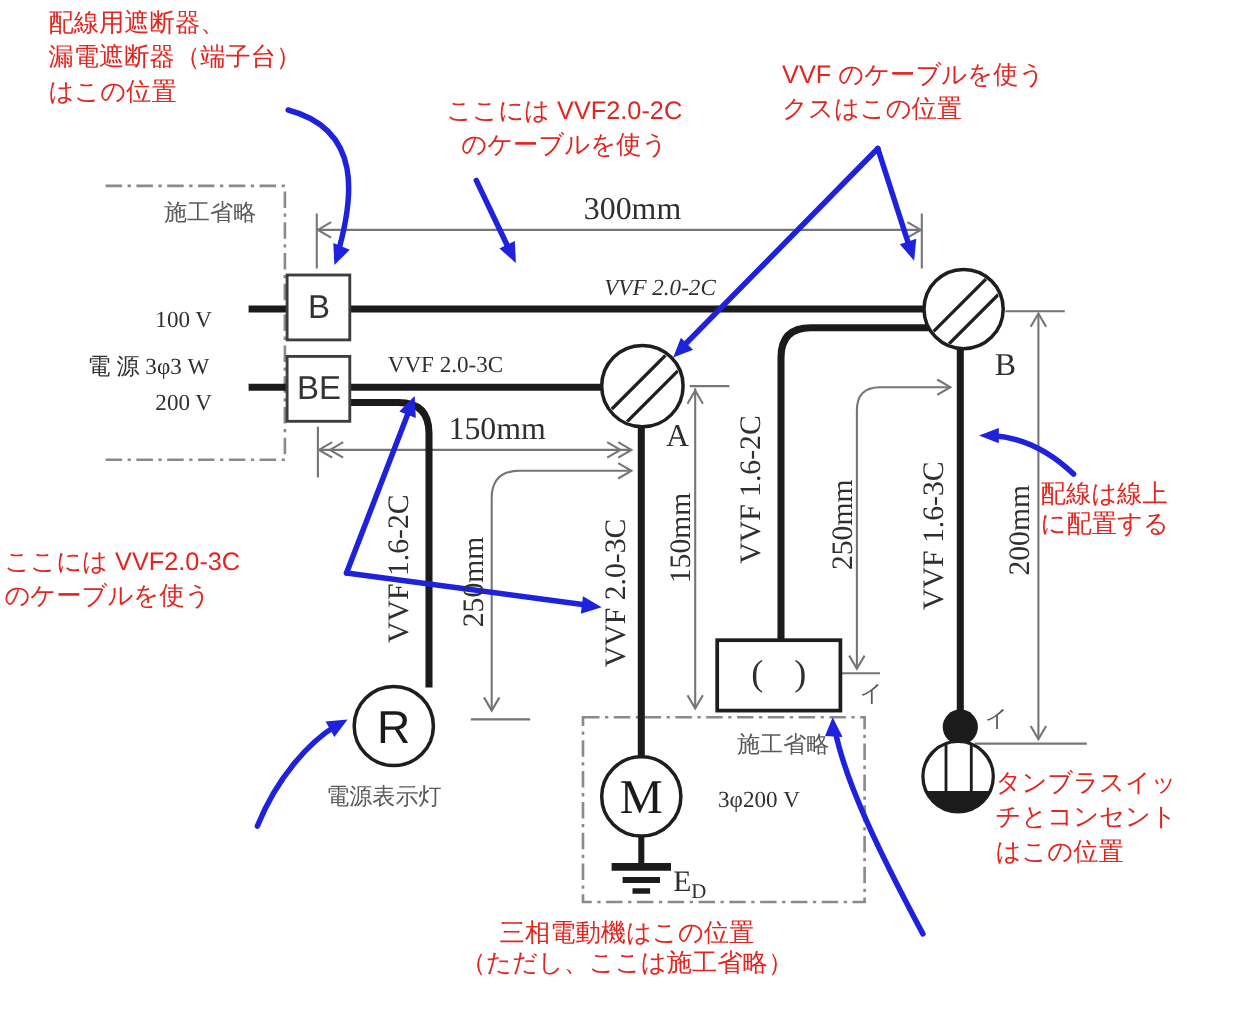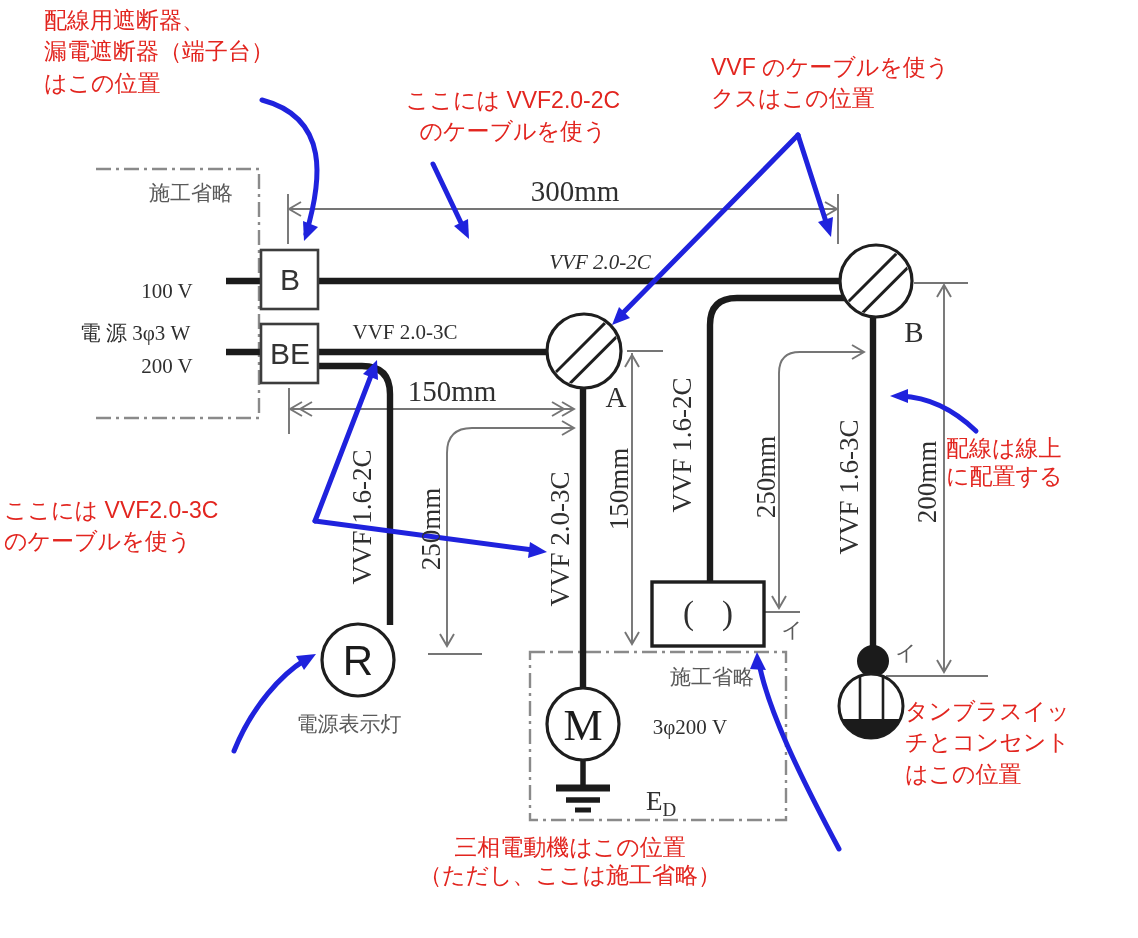--- a/index.html
+++ b/index.html
@@ -15,21 +15,21 @@
   .slbl.gray{color:#5a5a5a;}
   .slbl.big{font-size:29px;}
   .vlbl{position:absolute;transform:translate(-50%,-50%) rotate(-90deg);color:#2f2f2f;
         font-size:27px;font-family:"Liberation Serif",serif;white-space:nowrap;}
   .boxlbl{position:absolute;transform:translate(-50%,-50%);color:#333;font-size:30px;
         font-family:"Liberation Sans",sans-serif;}
   .devletter{position:absolute;transform:translate(-50%,-50%);color:#1b1b1b;
         font-family:"Liberation Sans",sans-serif;font-size:42px;}
   .devletter.serif{font-family:"Liberation Serif",serif;font-size:44px;}
   .paren{letter-spacing:10px;font-size:33px;padding-left:10px;}
-  .edlbl{position:absolute;color:#2f2f2f;font-family:"Liberation Serif",serif;font-size:27px;margin-left:34px;}
+  .edlbl{position:absolute;color:#2f2f2f;font-family:"Liberation Serif",serif;font-size:27px;}
   .edlbl sub{font-size:19px;}
 </style>
 </head>
 <body>
 
 <div id="stage">
 
 <svg id="diagram-svg" width="1138" height="938" viewBox="0 0 1138 938">
 
   <defs>

